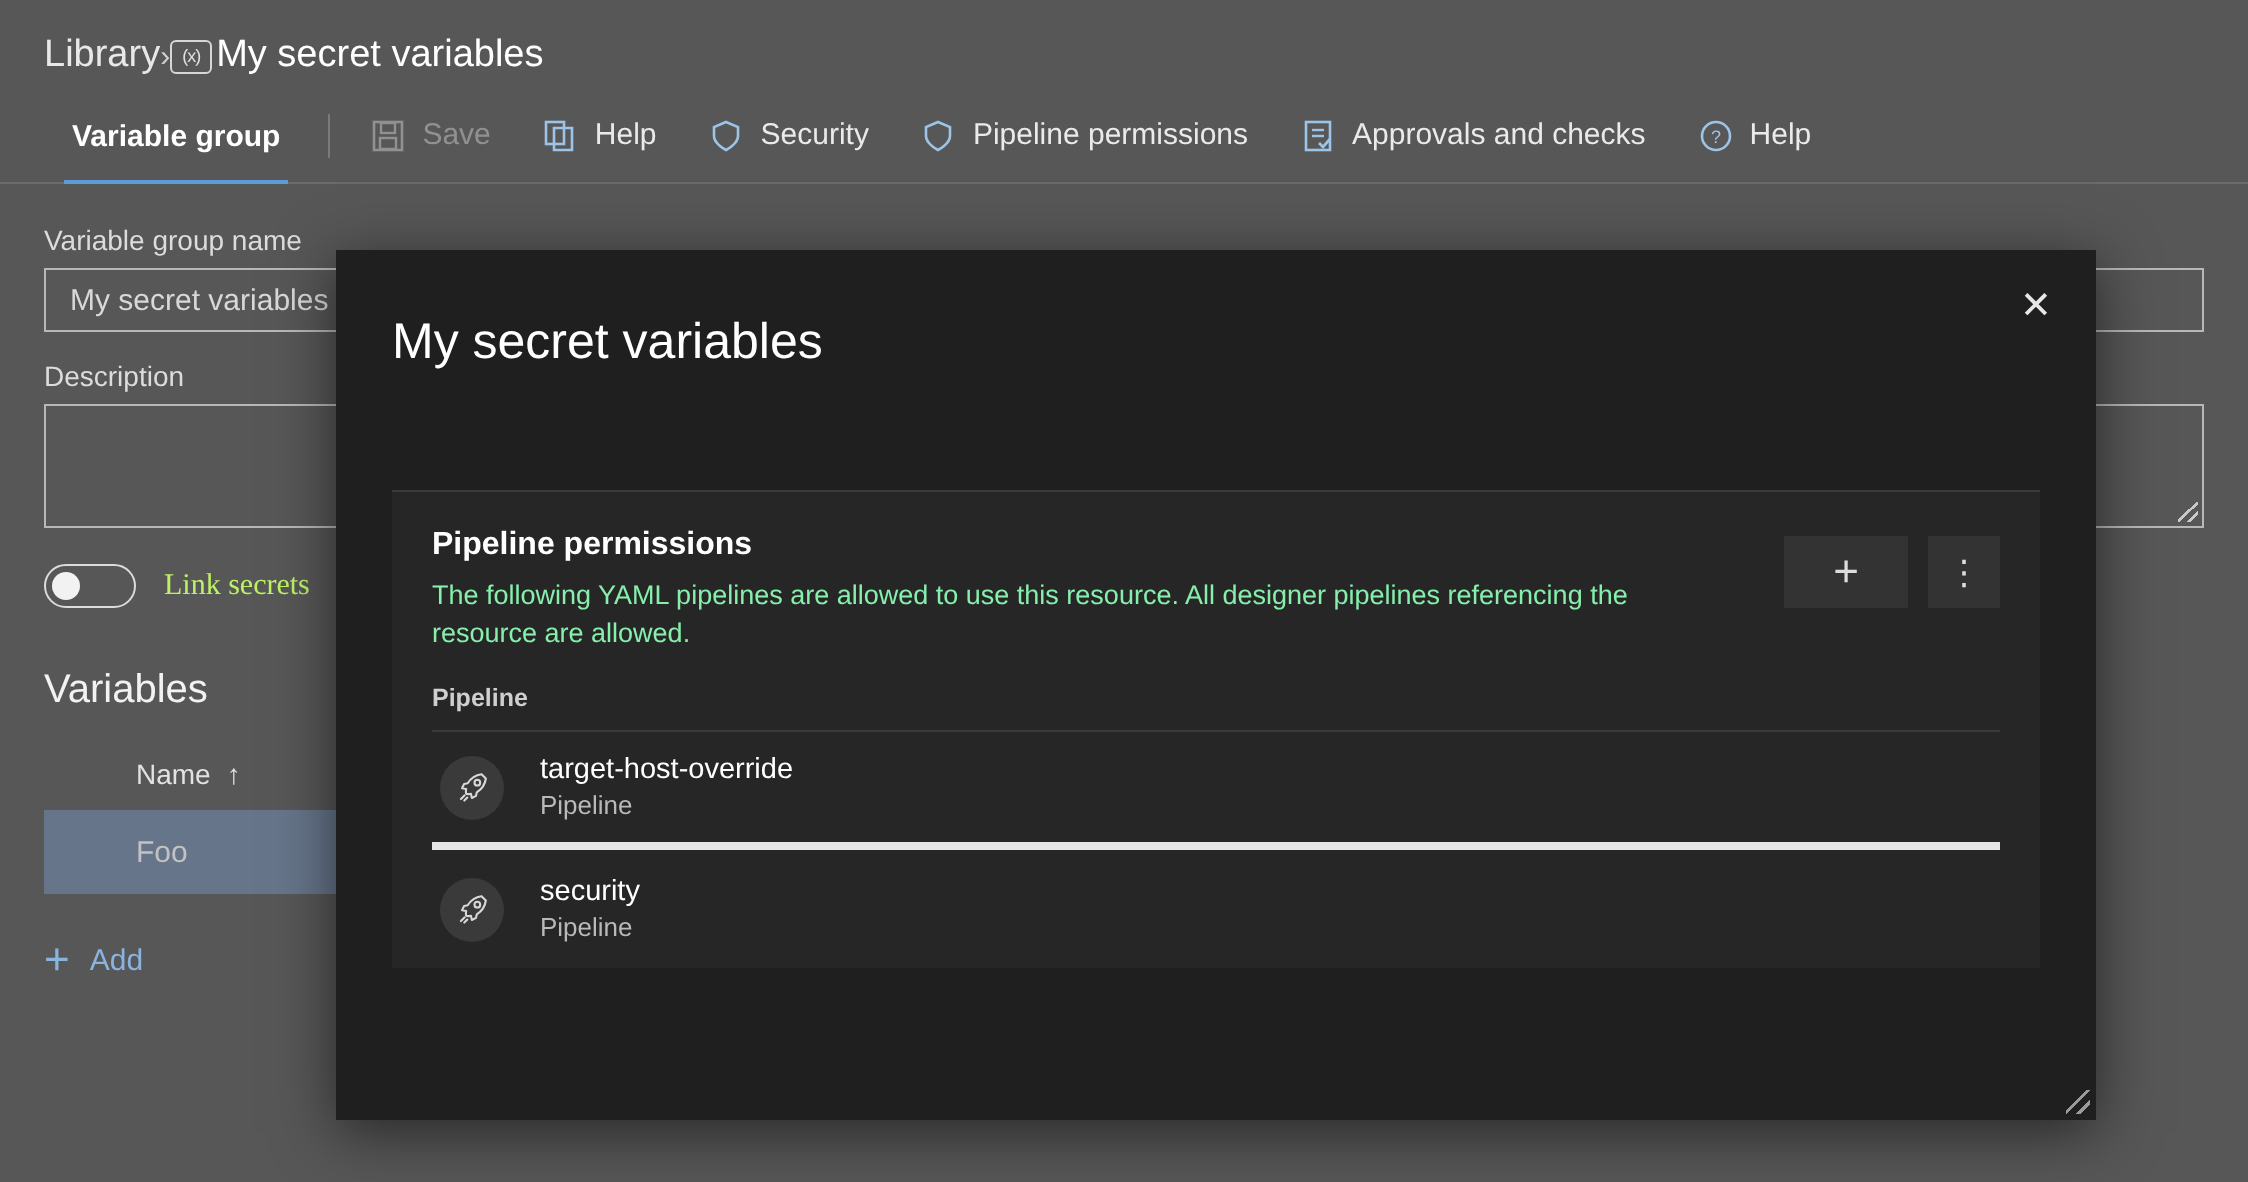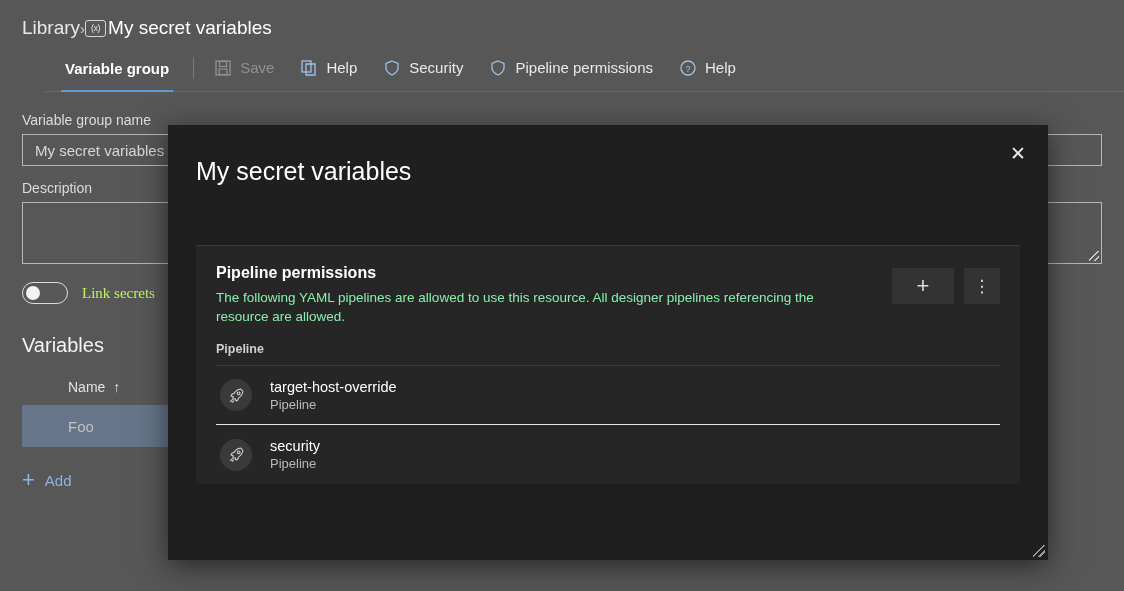--- a/index.html
+++ b/index.html
@@ -22,21 +22,21 @@
   .bc-icon {
     width:21px; height:17px; border:1.5px solid #d6d6d6; border-radius:3px;
     display:flex; align-items:center; justify-content:center;
     font-size:9px; color:#e0e0e0; letter-spacing:-0.5px;
   }
   .bc-title { font-size:19px; color:#ffffff; margin-left:2px; }
 
   
   .toolbar {
     display:flex; align-items:center; height:48px;
-    padding-left:16px; position:relative;margin-left:45px;
+    padding-left:32px; position:relative;
   }
   .toolbar::after {
     content:""; position:absolute; left:0; right:0; bottom:0;
     height:1px; background:#6b6b6b;
   }
   .tab {
     font-size:15px; font-weight:bold; color:#ffffff;
     padding:0 4px; height:100%; display:flex; align-items:center;
     position:relative;
   }
@@ -117,21 +117,21 @@
     color:#dddddd;
   }
   .btn-add { width:62px; font-size:22px; font-weight:300; }
   .btn-more { width:36px; font-size:17px; letter-spacing:0; }
   .col-head {
     font-size:12.5px; font-weight:bold; color:#cfcfcf;
     margin:16px 0 0 0; padding-bottom:9px; border-bottom:1px solid #3a3a3a;
   }
   .list-row {
     display:flex; align-items:center; gap:18px; height:59px;
-    border-bottom:1px solid #e5e5e5; padding-left:4px;
+    border-bottom:4px solid #e5e5e5; padding-left:4px;
   }
   .list-row:last-child { border-bottom:none; }
   .avatar {
     width:32px; height:32px; border-radius:50%; background:#3a3a3a;
     display:flex; align-items:center; justify-content:center; flex:0 0 32px;
   }
   .row-main { display:flex; flex-direction:column; gap:2px; }
   .row-title { font-size:14.5px; color:#ffffff; }
   .row-sub { font-size:13px; color:#b9b9b9; }
   .modal-grip {
@@ -184,20 +184,29 @@
       <span>Security</span>
     </div>
 
     <div class="tb-item">
       <svg class="tb-ico" viewBox="0 0 18 18">
         <path d="M9 2 L15 4.5 V9 C15 13 9 16 9 16 C9 16 3 13 3 9 V4.5 Z" fill="none" stroke="#9dc3e6" stroke-width="1.3"></path>
       </svg>
       <span>Pipeline permissions</span>
     </div>
 
+    <div class="tb-item">
+      <svg class="tb-ico" viewBox="0 0 18 18">
+        <rect x="3" y="2" width="12" height="14" fill="none" stroke="#9dc3e6" stroke-width="1.3"></rect>
+        <line x1="6" y1="6" x2="12" y2="6" stroke="#9dc3e6" stroke-width="1.2"></line>
+        <line x1="6" y1="9" x2="12" y2="9" stroke="#9dc3e6" stroke-width="1.2"></line>
+        <path d="M9.5 12.5 l2 2 l3.5 -4" fill="none" stroke="#9dc3e6" stroke-width="1.4"></path>
+      </svg>
+      <span>Approvals and checks</span>
+    </div>
 
     <div class="tb-item">
       <svg class="tb-ico" viewBox="0 0 18 18">
         <circle cx="9" cy="9" r="7" fill="none" stroke="#9dc3e6" stroke-width="1.3"></circle>
         <text x="9" y="12.7" text-anchor="middle" font-size="9" fill="#9dc3e6" font-family="Liberation Sans, sans-serif">?</text>
       </svg>
       <span>Help</span>
     </div>
   </div>
 

